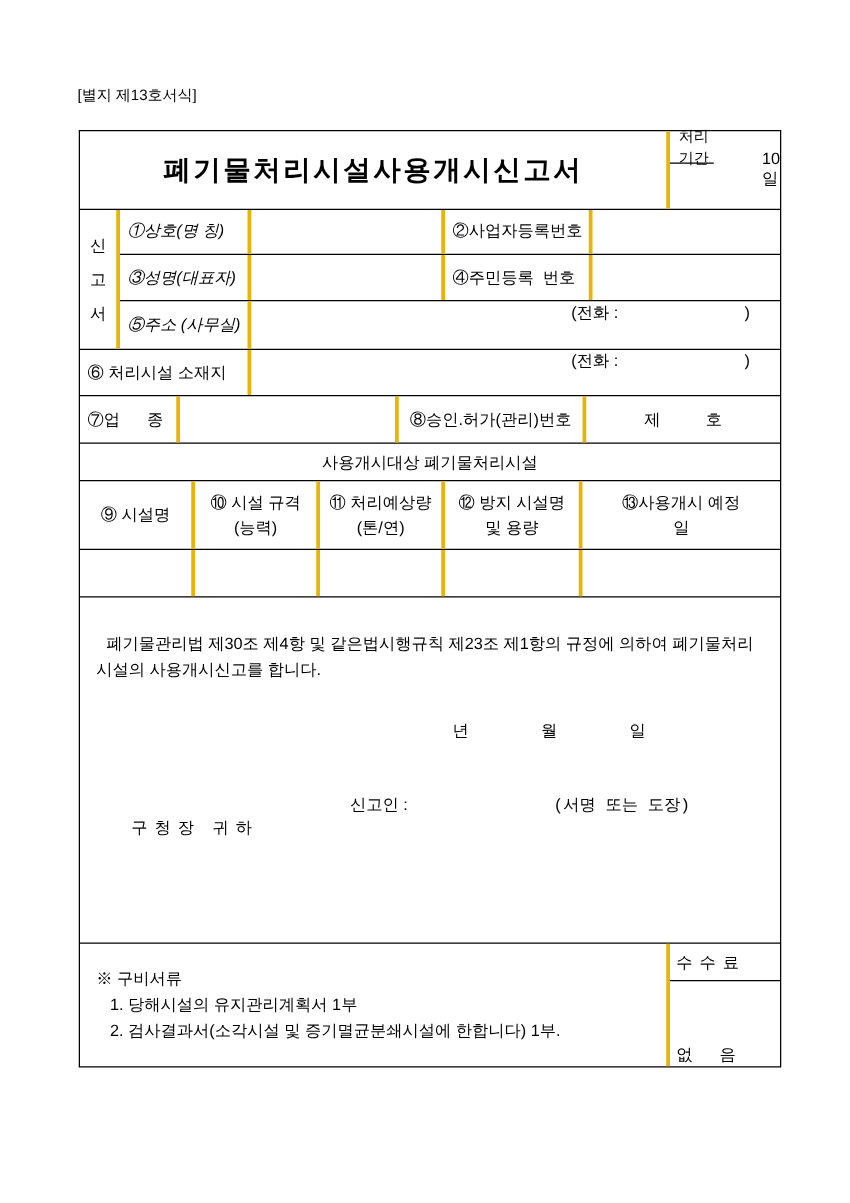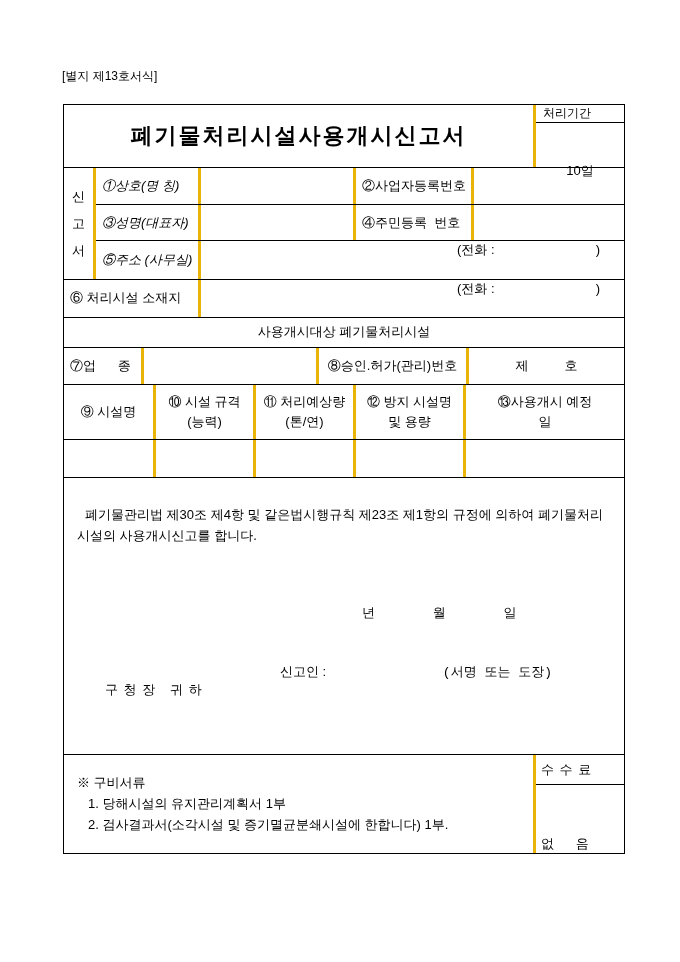--- a/index.html
+++ b/index.html
@@ -22,21 +22,21 @@
   .hrow:last-child { border-bottom: none; }
   .c { border-right: 3px solid #eab308; }
   .c:last-child { border-right: none; }
   .pre { white-space: pre; }
   .preline { white-space: pre-line; }
 
   
   .title-row { height: 63px; }
   .title-cell { flex: 1; display: flex; align-items: center; justify-content: center; }
   .form-title { font-size: 22px; font-weight: bold; letter-spacing: 2px; }
-  .right-col { width: 88px; display: flex; flex-direction: column; gap: 39px; }
+  .right-col { width: 88px; display: flex; flex-direction: row; gap: 39px; }
   .proc-label { height: 26px; align-items: center; padding-left: 7px; font-size: 12px; }
   .proc-value { flex: 1; align-items: center; justify-content: center; }
 
   
   .applicant-row { height: 112px; }
   .vert-label {
     width: 32px; display: flex; align-items: center; justify-content: center;
     text-align: center; line-height: 27px;
   }
   .sub-rows { flex: 1; display: flex; flex-direction: column; border-right: none; }
@@ -71,21 +71,21 @@
 
   
   .body-row { height: 279px; }
   .body-cell { flex: 1; }
   .statement {
     margin: 26px 13px 0 13px;
     line-height: 21px;
     text-indent: 8px;
     word-break: break-all;
   }
-  .date-line { margin-top: 58px; padding-left: 298px; white-space: pre; }
+  .date-line { margin-top: 30px; padding-left: 298px; white-space: pre; }
   .reporter-line { margin-top: 41px; padding-left: 216px; }
   .sig-note { margin-left: 113px; font-family: Liberation Mono, monospace; }
   .recipient { padding-left: 41px; white-space: pre; letter-spacing: 1px; }
 
   
   .bottom-row { flex: 1; }
   .docs-cell { flex: 1; padding: 17px 10px 0 13px; line-height: 21px; }
   .docs-items { padding-left: 11px; }
   .fee-col { width: 88px; display: flex; flex-direction: column; }
   .fee-label { height: 30px; align-items: center; padding-left: 5px; letter-spacing: 1px; }
@@ -136,29 +136,29 @@
   </div>
 
   <div class="hrow loc-row">
     <div class="c lab w-loc">⑥ 처리시설 소재지</div>
     <div class="c val flex1">
       <span></span>
       <span class="phone">(전화 :                            )</span>
     </div>
   </div>
 
-  <div class="hrow section-row">
-    <div class="c center-cell flex1">사용개시대상 폐기물처리시설</div>
-  </div>
-
   <div class="hrow biz-row">
     <div class="c lab w-biz1 pre">⑦업      종</div>
     <div class="c val flex1"></div>
     <div class="c center-cell w-biz2">⑧승인.허가(관리)번호</div>
     <div class="c center-cell w-biz3 pre">제          호</div>
+  </div>
+
+  <div class="hrow section-row">
+    <div class="c center-cell flex1">사용개시대상 폐기물처리시설</div>
   </div>
 
   <div class="hrow thead-row">
     <div class="c th fc1 preline">⑨ 시설명</div>
     <div class="c th fc2 preline">⑩ 시설 규격
 (능력)</div>
     <div class="c th fc3 preline">⑪ 처리예상량
 (톤/연)</div>
     <div class="c th fc4 preline">⑫ 방지 시설명
 및 용량</div>

